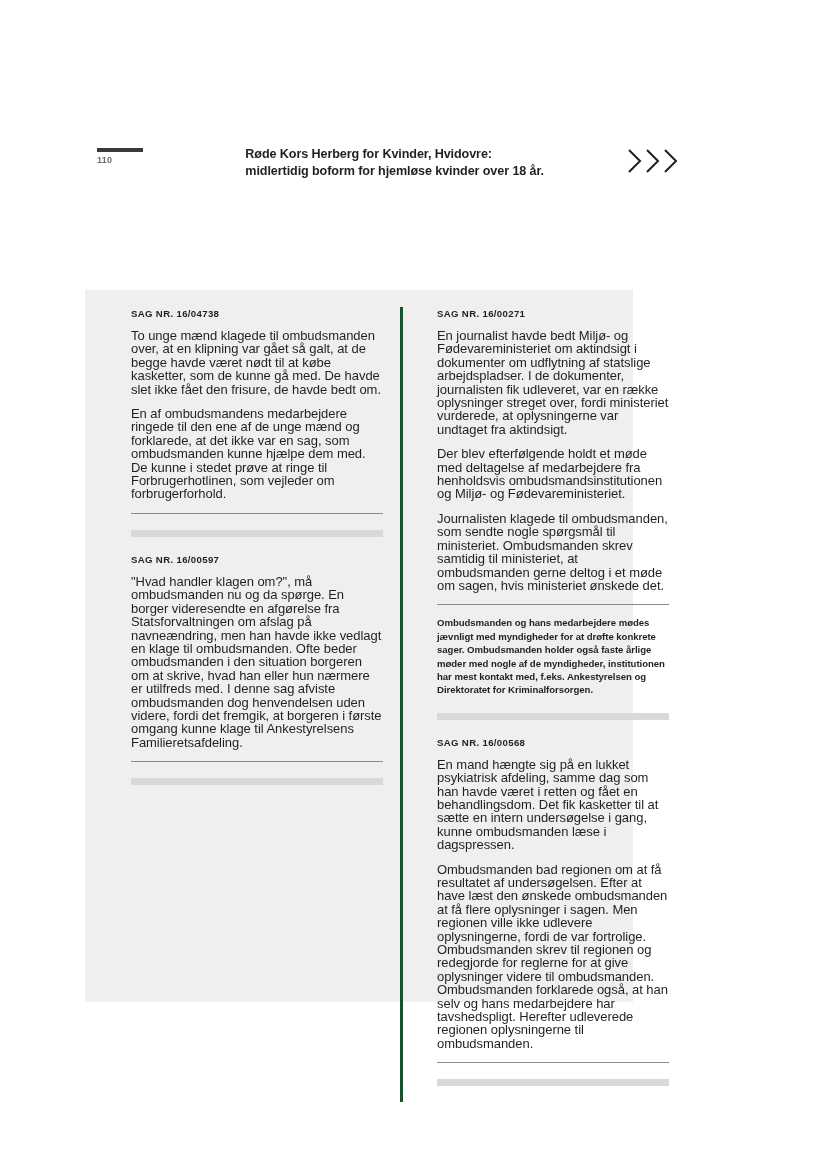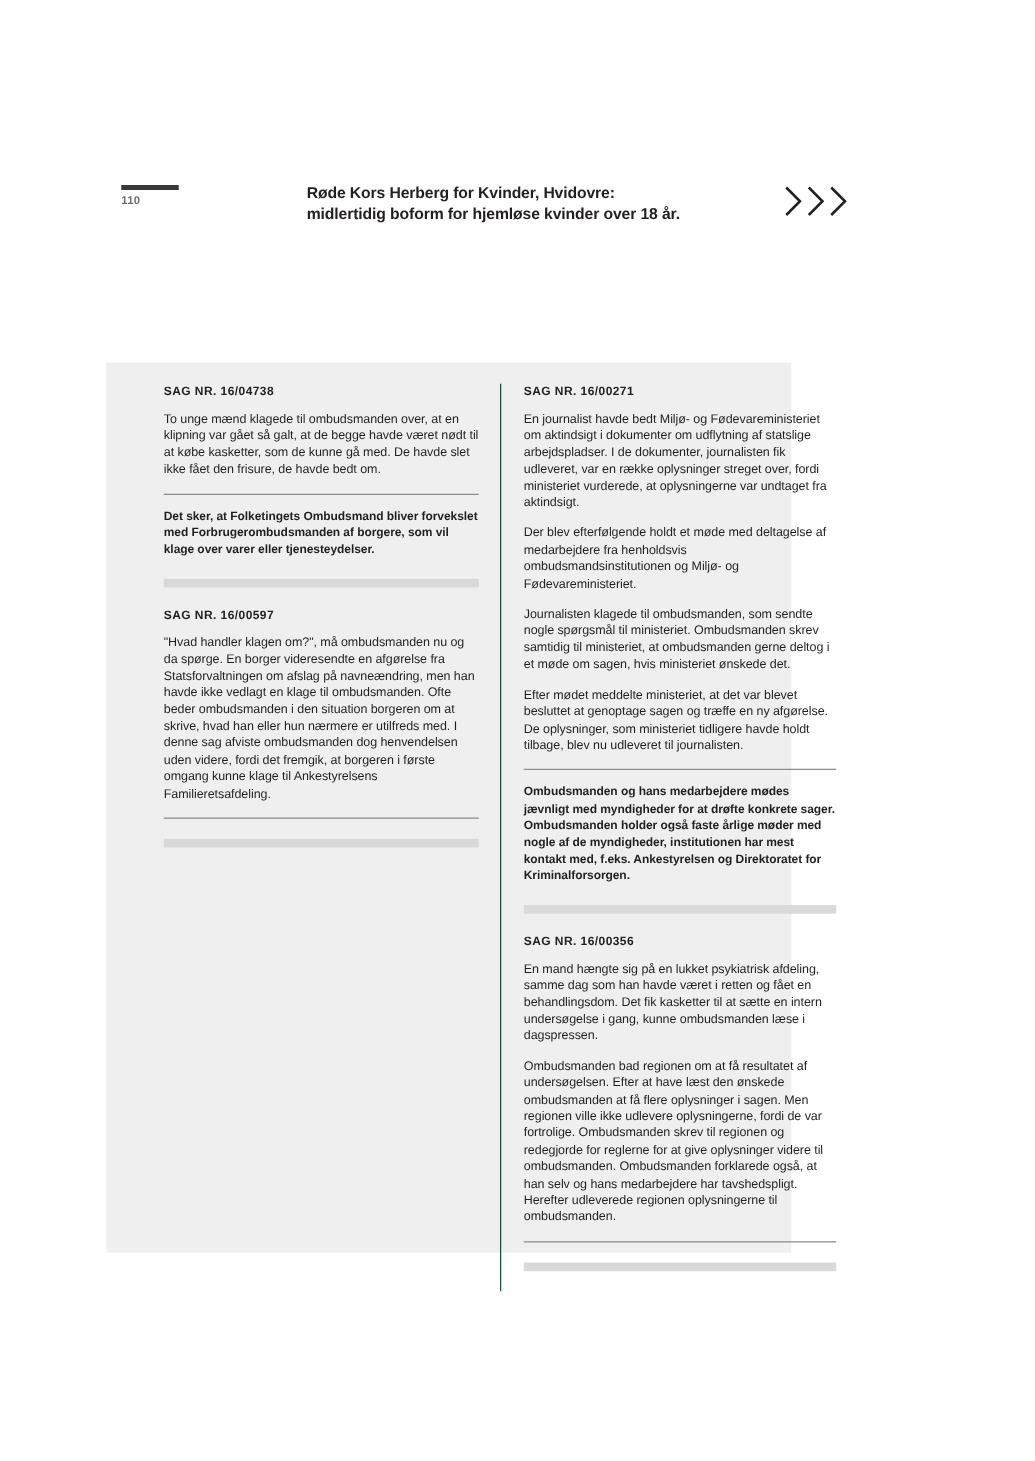--- a/index.html
+++ b/index.html
@@ -77,35 +77,35 @@
     width: 570px;
     display: flex;
     gap: 0px;
   }
   .col {
     width: 269px;
     box-sizing: border-box;
   }
   .col-left { padding-right: 17px; }
   .col-right {
-    padding-left: 18px;
-    border-left: 1px solid #14532d;
+    padding-left: 34px;
+    border-left: 3px solid #14532d;
   }
 
   
   .case-no {
     font-size: 9.6px;
     font-weight: bold;
     letter-spacing: 0.35px;
     line-height: 13px;
     margin: 0 0 9px 0;
     color: #231f20;
   }
   p.body {
-    font-size: 10px;
+    font-size: 13px;
     line-height: 13.4px;
     margin: 0 0 11px 0;
     color: #231f20;
     letter-spacing: -0.05px;
   }
   p.body:last-child { margin-bottom: 0; }
 
   .pull {
     font-size: 9.6px;
     line-height: 13.4px;
@@ -157,49 +157,48 @@
 </div>
 
 <div class="panel">
   <div class="columns">
 
     <div class="col col-left">
 
       <div>
         <div class="case-no">SAG NR. 16/04738</div>
         <p class="body">To unge mænd klagede til ombudsmanden over, at en klipning var gået så galt, at de begge havde været nødt til at købe kasketter, som de kunne gå med. De havde slet ikke fået den frisure, de havde bedt om.</p>
-        <hr class="rule-thin">
-        <p class="pull">Det sker, at Folketingets Ombudsmand bliver forveks­let med Forbrugerombudsmanden af borgere, som vil klage over varer eller tjenesteydelser.</p>
+        <p class="body">En af ombudsmandens medarbejdere ringede til den ene af de unge mænd og forklarede, at det ikke var en sag, som ombudsmanden kunne hjælpe dem med. De kunne i stedet prøve at ringe til Forbrugerhotlinen, som vejleder om forbrugerforhold.</p>
+        <hr class="rule-thin">
         <div class="bar-thick"></div>
       </div>
 
       <div>
         <div class="case-no">SAG NR. 16/00597</div>
         <p class="body">"Hvad handler klagen om?", må ombudsmanden nu og da spørge. En borger videresendte en afgørelse fra Statsforvaltningen om afslag på navneændring, men han havde ikke vedlagt en klage til ombudsmanden. Ofte beder ombudsmanden i den situation borgeren om at skrive, hvad han eller hun nærmere er utilfreds med. I denne sag afviste ombudsmanden dog henvendelsen uden videre, fordi det fremgik, at borgeren i første omgang kunne klage til Ankestyrelsens Familieretsafdeling.</p>
         <hr class="rule-thin">
         <div class="bar-thick"></div>
       </div>
 
     </div>
 
     <div class="col col-right">
 
       <div>
         <div class="case-no">SAG NR. 16/00271</div>
         <p class="body">En journalist havde bedt Miljø- og Fødevareministeriet om aktindsigt i dokumenter om udflytning af statslige arbejdspladser. I de dokumenter, journalisten fik udleveret, var en række oplysninger streget over, fordi ministeriet vurderede, at oplysningerne var undtaget fra aktindsigt.</p>
         <p class="body">Der blev efterfølgende holdt et møde med deltagelse af medarbejdere fra henholdsvis ombudsmandsinstitutionen og Miljø- og Fødevareministeriet.</p>
         <p class="body">Journalisten klagede til ombudsmanden, som sendte nogle spørgsmål til ministeriet. Ombudsmanden skrev samtidig til ministeriet, at ombudsmanden gerne deltog i et møde om sagen, hvis ministeriet ønskede det.</p>
-        <p class="body">Efter mødet meddelte ministeriet, at det var blevet besluttet at genoptage sagen og træffe en ny afgørelse. De oplysninger, som ministeriet tidligere havde holdt tilbage, blev nu udleveret til journalisten.</p>
         <hr class="rule-thin">
         <p class="pull">Ombudsmanden og hans medarbejdere mødes jævnligt med myndigheder for at drøfte konkrete sager. Ombudsmanden holder også faste årlige møder med nogle af de myndigheder, institutionen har mest kontakt med, f.eks. Ankestyrelsen og Direktoratet for Kriminalforsorgen.</p>
         <div class="bar-thick"></div>
       </div>
 
       <div>
-        <div class="case-no">SAG NR. 16/00356</div>
+        <div class="case-no">SAG NR. 16/00568</div>
         <p class="body">En mand hængte sig på en lukket psykiatrisk afdeling, samme dag som han havde været i retten og fået en behandlingsdom. Det fik kasketter til at sætte en intern undersøgelse i gang, kunne ombudsmanden læse i dagspressen.</p>
         <p class="body">Ombudsmanden bad regionen om at få resultatet af undersøgelsen. Efter at have læst den ønskede ombudsmanden at få flere oplysninger i sagen. Men regionen ville ikke udlevere oplysningerne, fordi de var fortrolige. Ombudsmanden skrev til regionen og redegjorde for reglerne for at give oplysninger videre til ombudsmanden. Ombudsmanden forklarede også, at han selv og hans medarbejdere har tavshedspligt. Herefter udleverede regionen oplysningerne til ombudsmanden.</p>
         <hr class="rule-thin">
         <div class="bar-thick"></div>
       </div>
 
     </div>
 
   </div>
 </div>

